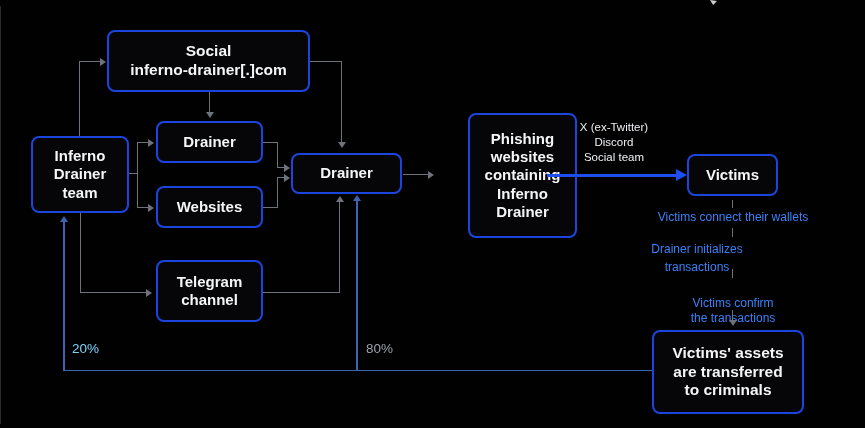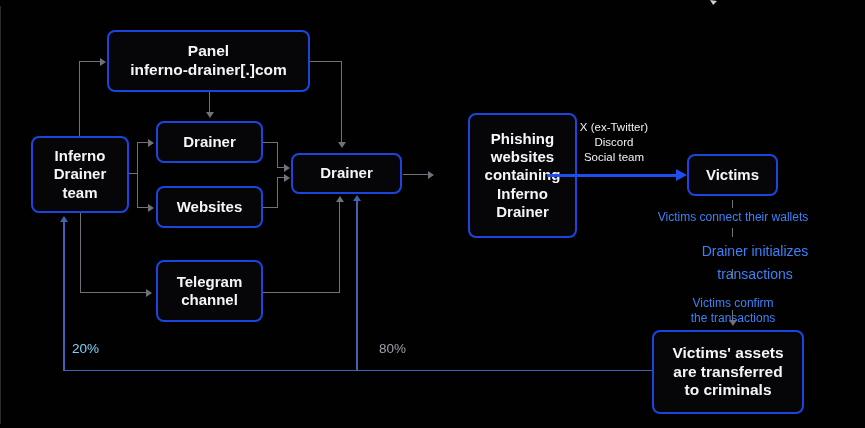--- a/index.html
+++ b/index.html
@@ -28,21 +28,21 @@
 </style>
 </head>
 <body>
 
 <div id="canvas">
 
   <div style="position:absolute;left:0;top:6px;width:1px;height:418px;background:#2b2b2d;"></div>
 
   <div style="position:absolute;left:710px;top:0;width:7px;height:5px;background:#cfcfcf;clip-path:polygon(0 0,100% 20%,45% 100%);"></div>
 
-  <div class="node" style="left:107px;top:30px;width:203px;height:62px;font-size:15.5px;"><span>Panel
+  <div class="node" style="left:107px;top:30px;width:203px;height:62px;font-size:15.5px;"><span>Social
 inferno-drainer[.]com</span></div>
 
   <div class="node" style="left:31px;top:136px;width:98px;height:77px;font-size:15px;"><span>Inferno
 Drainer
 team</span></div>
 
   <div class="node" style="left:156px;top:121px;width:107px;height:42px;font-size:15px;"><span>Drainer</span></div>
 
   <div class="node" style="left:156px;top:186px;width:107px;height:42px;font-size:15px;"><span>Websites</span></div>
 
@@ -101,34 +101,34 @@
 
   <div class="ln" style="left:403px;top:174px;width:26px;height:1px;"></div>
   <div class="ar r" style="left:428px;top:170.5px;"></div>
 
   <div class="bigline" style="left:547px;top:173.5px;width:130px;height:3px;"></div>
   <div class="ar big" style="left:676px;top:169px;"></div>
 
   <div class="ln" style="left:732px;top:200px;width:1px;height:8px;"></div>
   <div class="lbl gray" style="left:633px;top:210px;width:200px;font-size:12px;line-height:14.5px;">Victims connect their wallets</div>
   <div class="ln" style="left:732px;top:228px;width:1px;height:9px;"></div>
-  <div class="lbl gray" style="left:655px;top:240px;width:200px;font-size:14px;line-height:23px;">Drainer initializes
+  <div class="lbl gray" style="left:597px;top:240px;width:200px;font-size:12px;line-height:18px;">Drainer initializes
 transactions</div>
   <div class="ln" style="left:732px;top:269px;width:1px;height:9px;"></div>
   <div class="lbl gray" style="left:633px;top:280px;width:200px;font-size:12px;line-height:14.5px;margin-top:16px;">Victims confirm
 the transactions</div>
   <div class="ln" style="left:732px;top:310px;width:1px;height:11px;"></div>
   <div class="ar d" style="left:728.5px;top:320px;"></div>
 
   <div class="lbl white" style="left:552px;top:120px;width:124px;font-size:11.5px;font-weight:400;line-height:15px;color:#eef0f3;">X (ex-Twitter)
 Discord
 Social team</div>
 
   <div class="bln" style="left:63px;top:369.5px;width:589px;height:1.5px;"></div>
   <div class="bln" style="left:63px;top:222px;width:1.5px;height:148px;"></div>
   <div class="ar u blue" style="left:60px;top:216px;"></div>
   <div class="bln" style="left:356px;top:201px;width:1.5px;height:169px;"></div>
   <div class="ar u blue" style="left:353px;top:195px;"></div>
 
   <div class="lbl gray" style="left:72px;top:341px;width:40px;font-size:13.5px;text-align:left;color:#7dd3fc;">20%</div>
-  <div class="lbl gray" style="left:366px;top:341px;width:40px;font-size:13.5px;text-align:right;color:#9aa0aa;">80%</div>
+  <div class="lbl gray" style="left:366px;top:341px;width:40px;font-size:13.5px;text-align:left;color:#9aa0aa;">80%</div>
 
 </div>
 
 </body></html>

